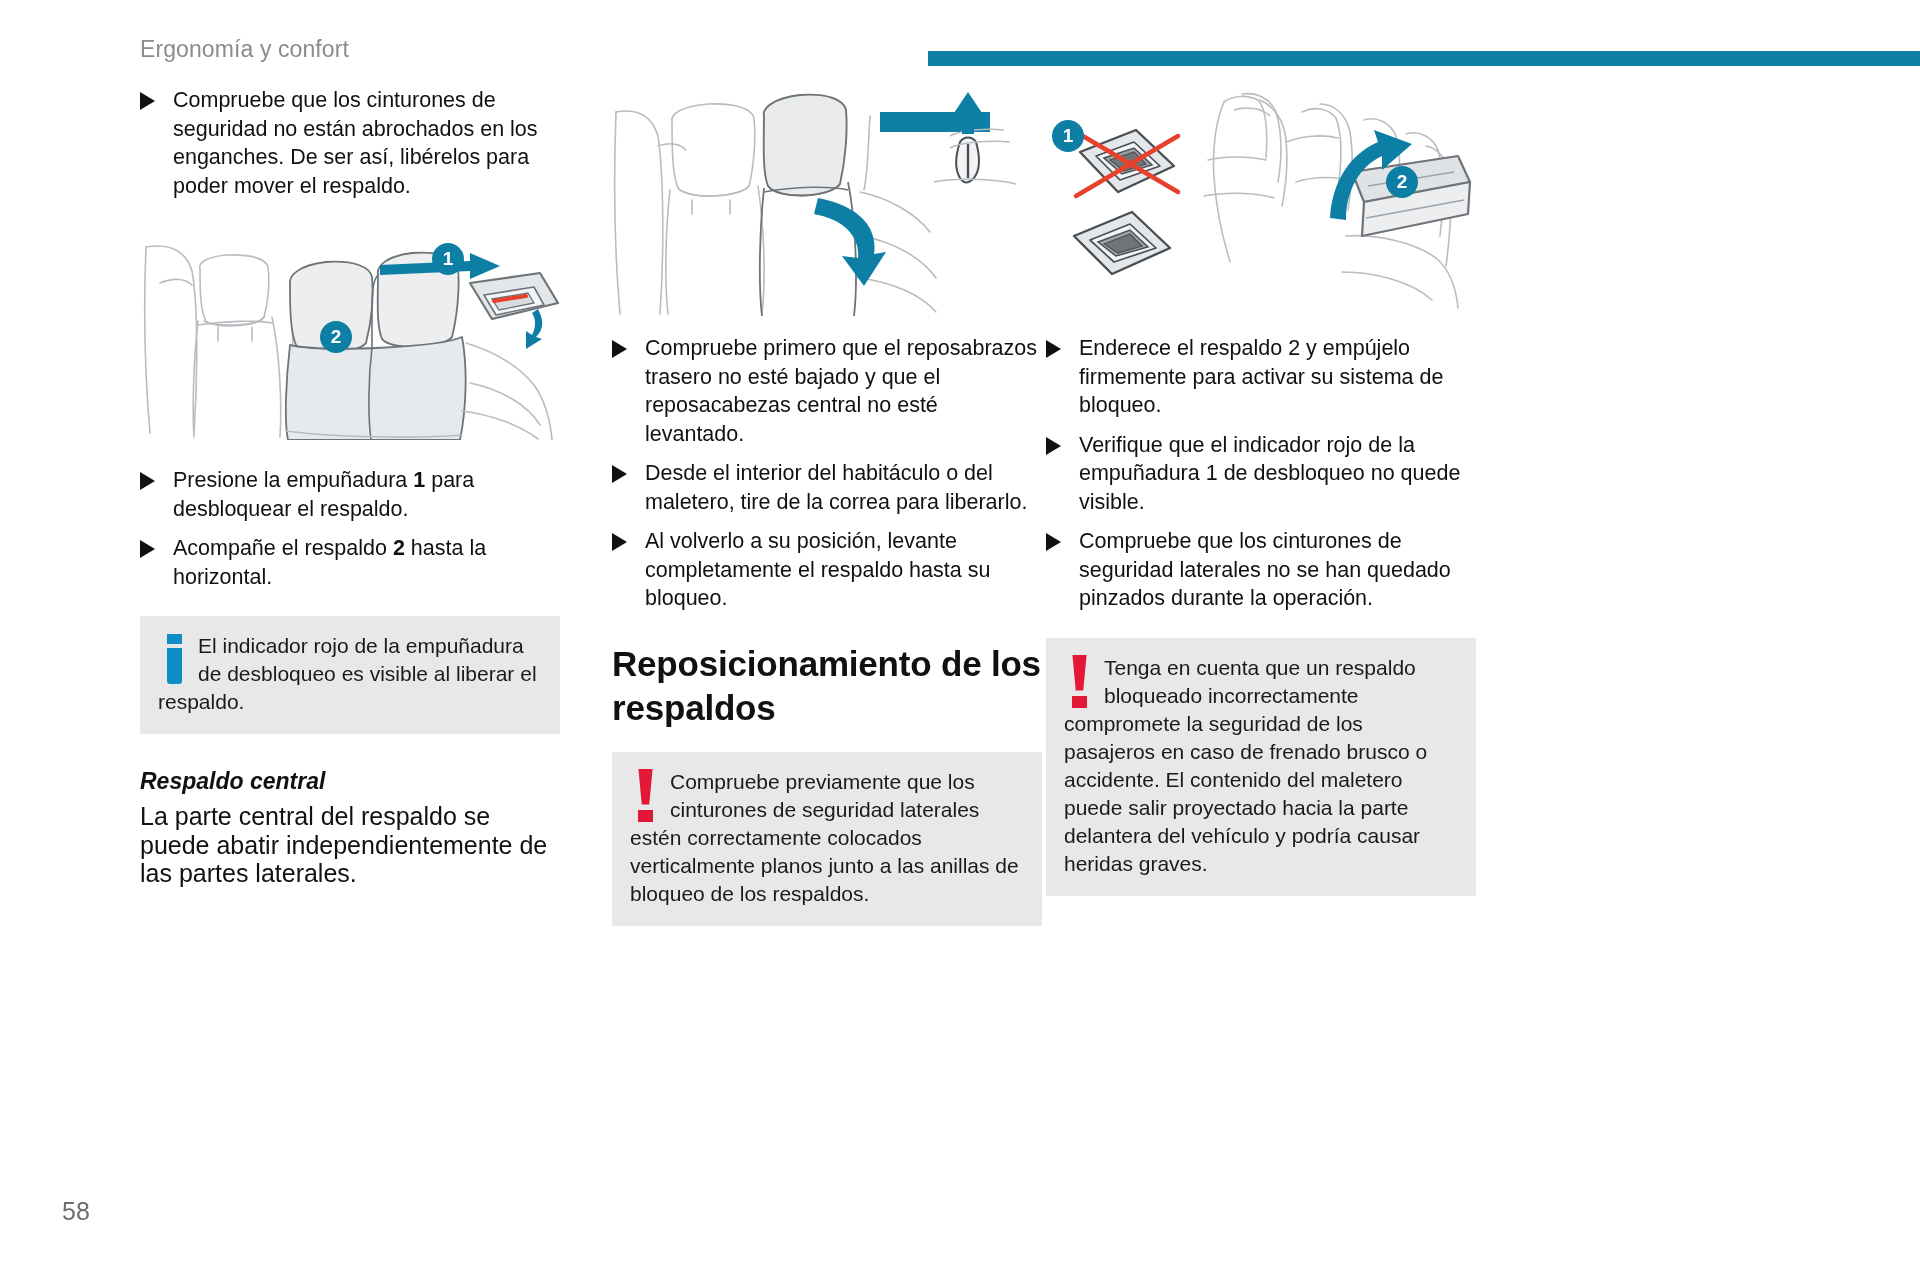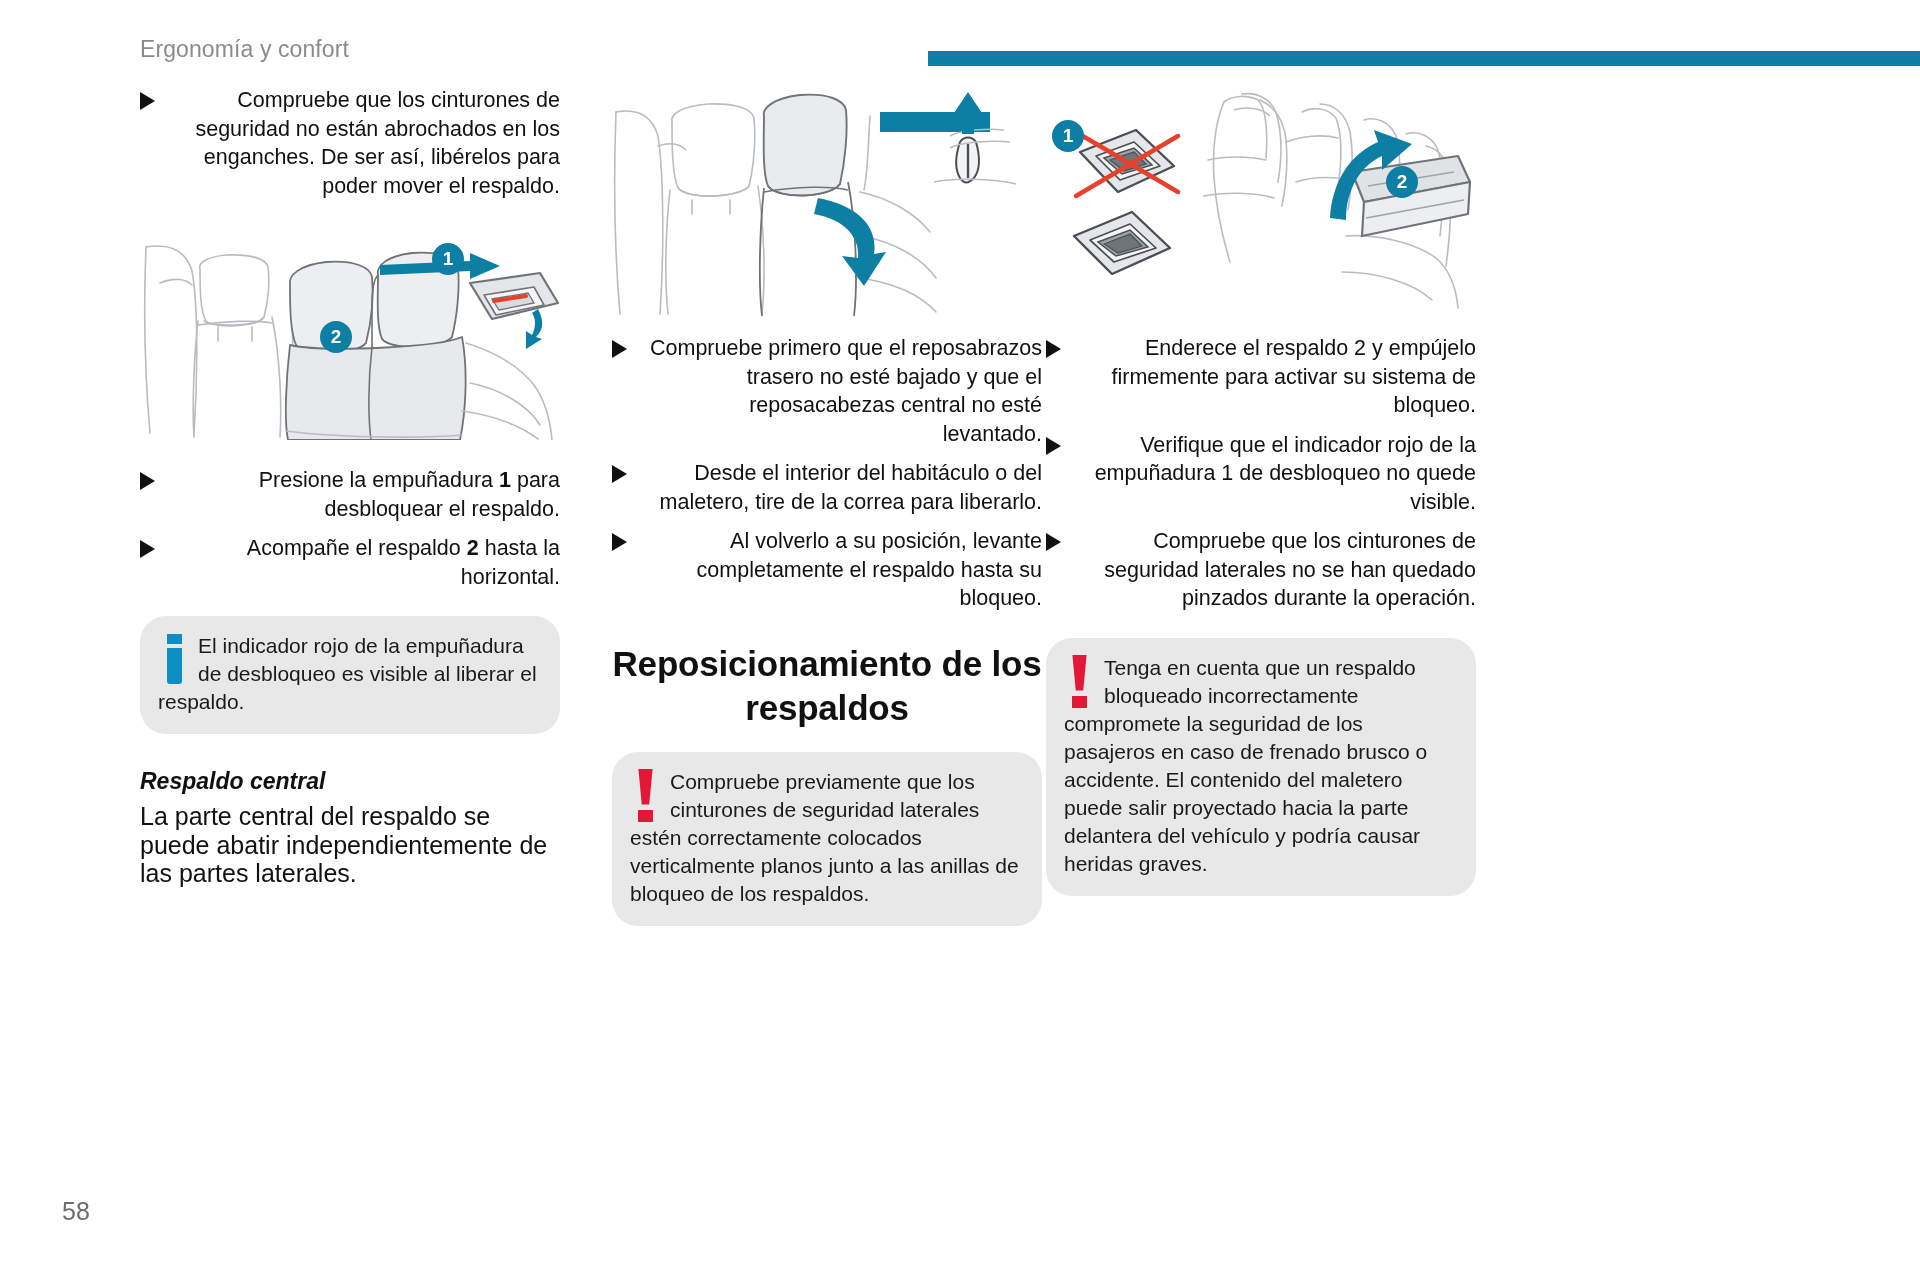--- a/index.html
+++ b/index.html
@@ -52,21 +52,20 @@
   .col-1 { left: 140px;  width: 420px; }
   .col-2 { left: 612px;  width: 430px; }
   .col-3 { left: 1046px; width: 430px; }
   .bullet {
     position: relative;
     padding-left: 33px;
     font-size: 21.5px;
     line-height: 28.5px;
     margin-bottom: 11px;
     color: #111;
-    text-align: right;
   }
   .bullet .tri {
     position: absolute;
     left: 0;
     top: 6px;
     width: 0;
     height: 0;
     border-top: 9px solid transparent;
     border-bottom: 9px solid transparent;
     border-left: 15px solid #111;
@@ -74,21 +73,20 @@
   .bullet b { font-weight: bold; }
 
   
   .notice {
     position: relative;
     background: #e8e8e8;
     font-size: 21px;
     line-height: 28px;
     padding: 16px 18px 18px 18px;
     box-sizing: border-box;
-    border-radius: 26px;
   }
   .notice .ntext { display: block; }
   .notice .ind {
     float: left;
     width: 34px;
     height: 54px;
     margin-right: 6px;
     position: relative;
   }
 
@@ -130,21 +128,20 @@
     color: #111;
     font-style: italic;
   }
   .h-main {
     font-size: 35px;
     font-weight: bold;
     line-height: 44px;
     margin: 0;
     color: #111;
     letter-spacing: -0.2px;
-    text-align: center;
   }
   .body-p {
     font-size: 25px;
     line-height: 28.5px;
     margin: 0;
     color: #111;
   }
 
   
   .fig { position: relative; }

